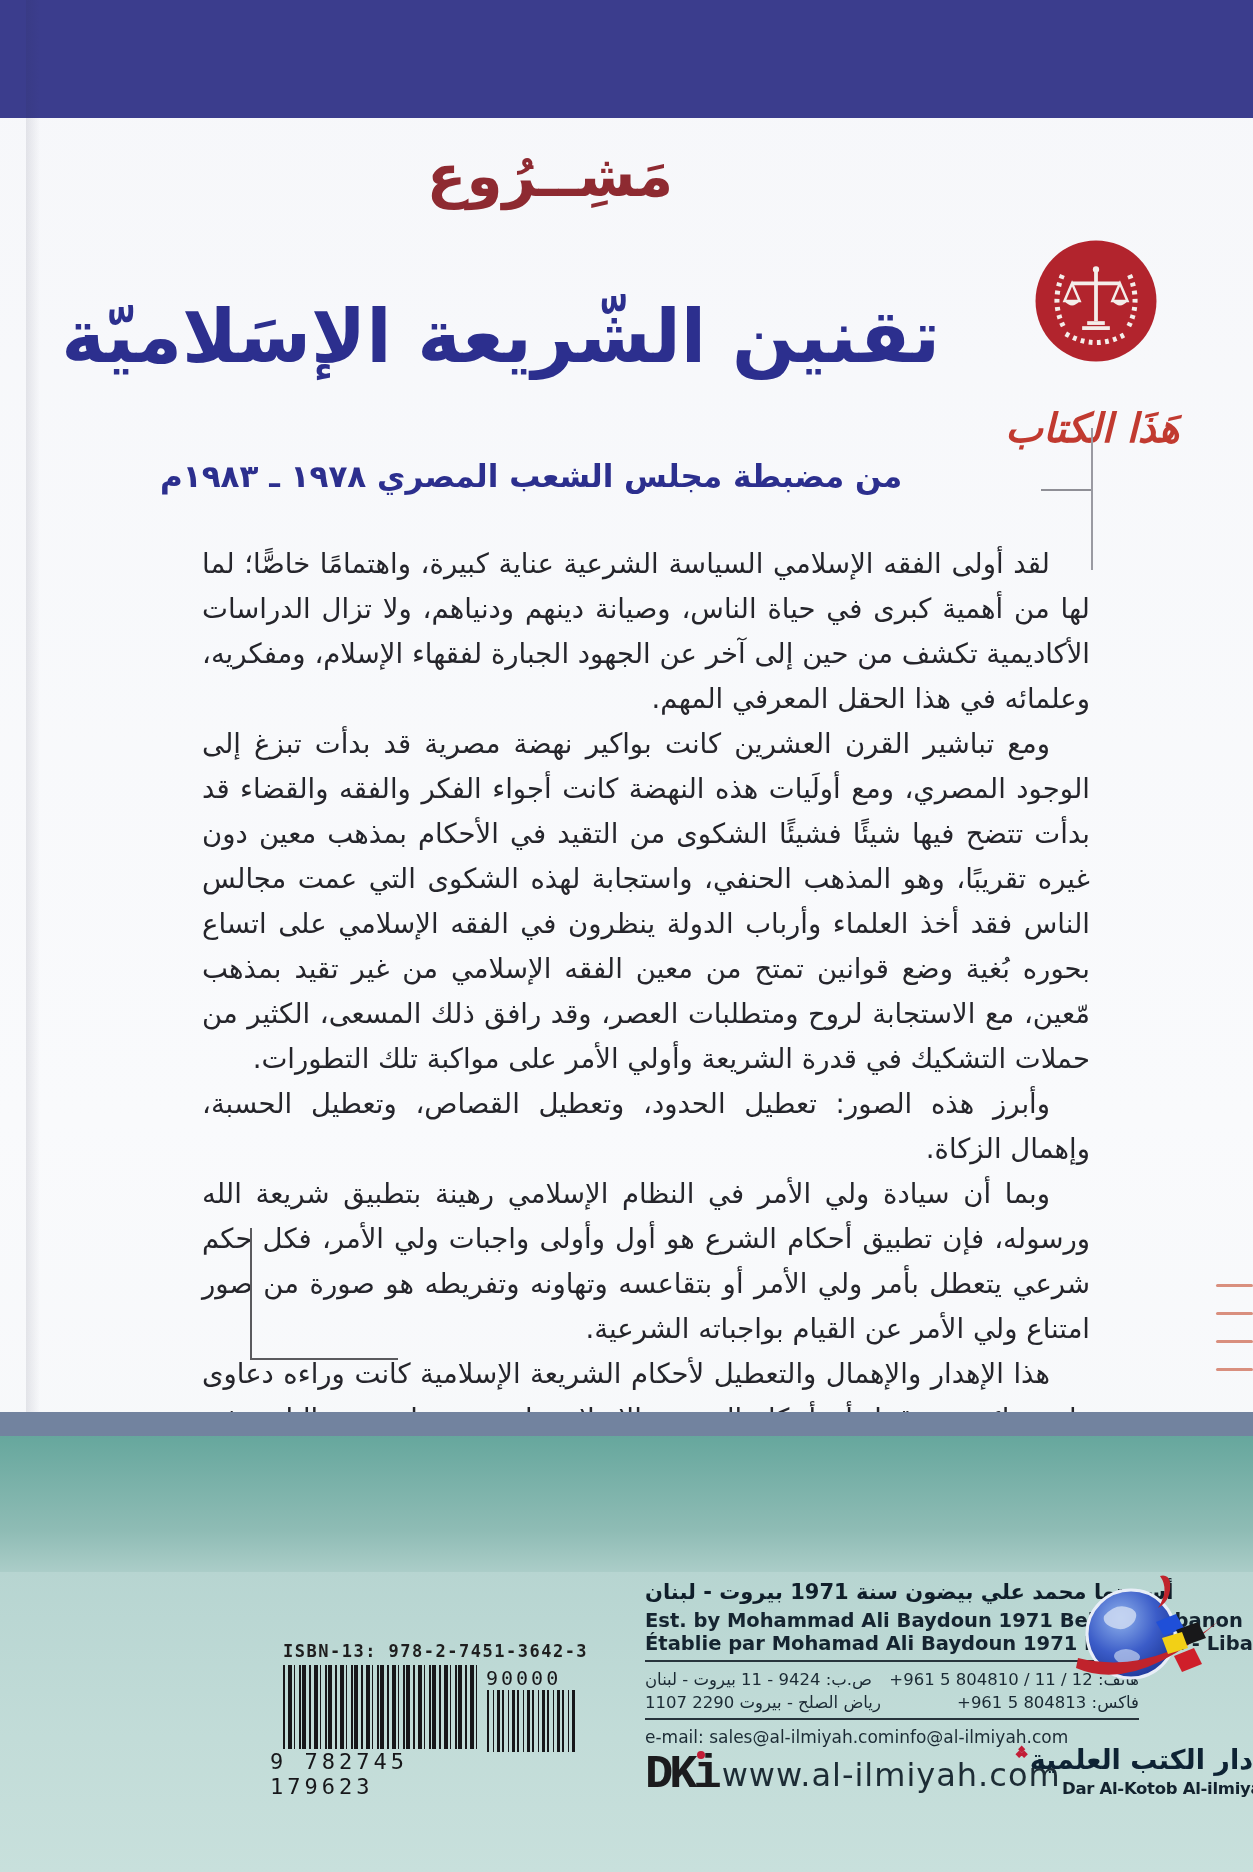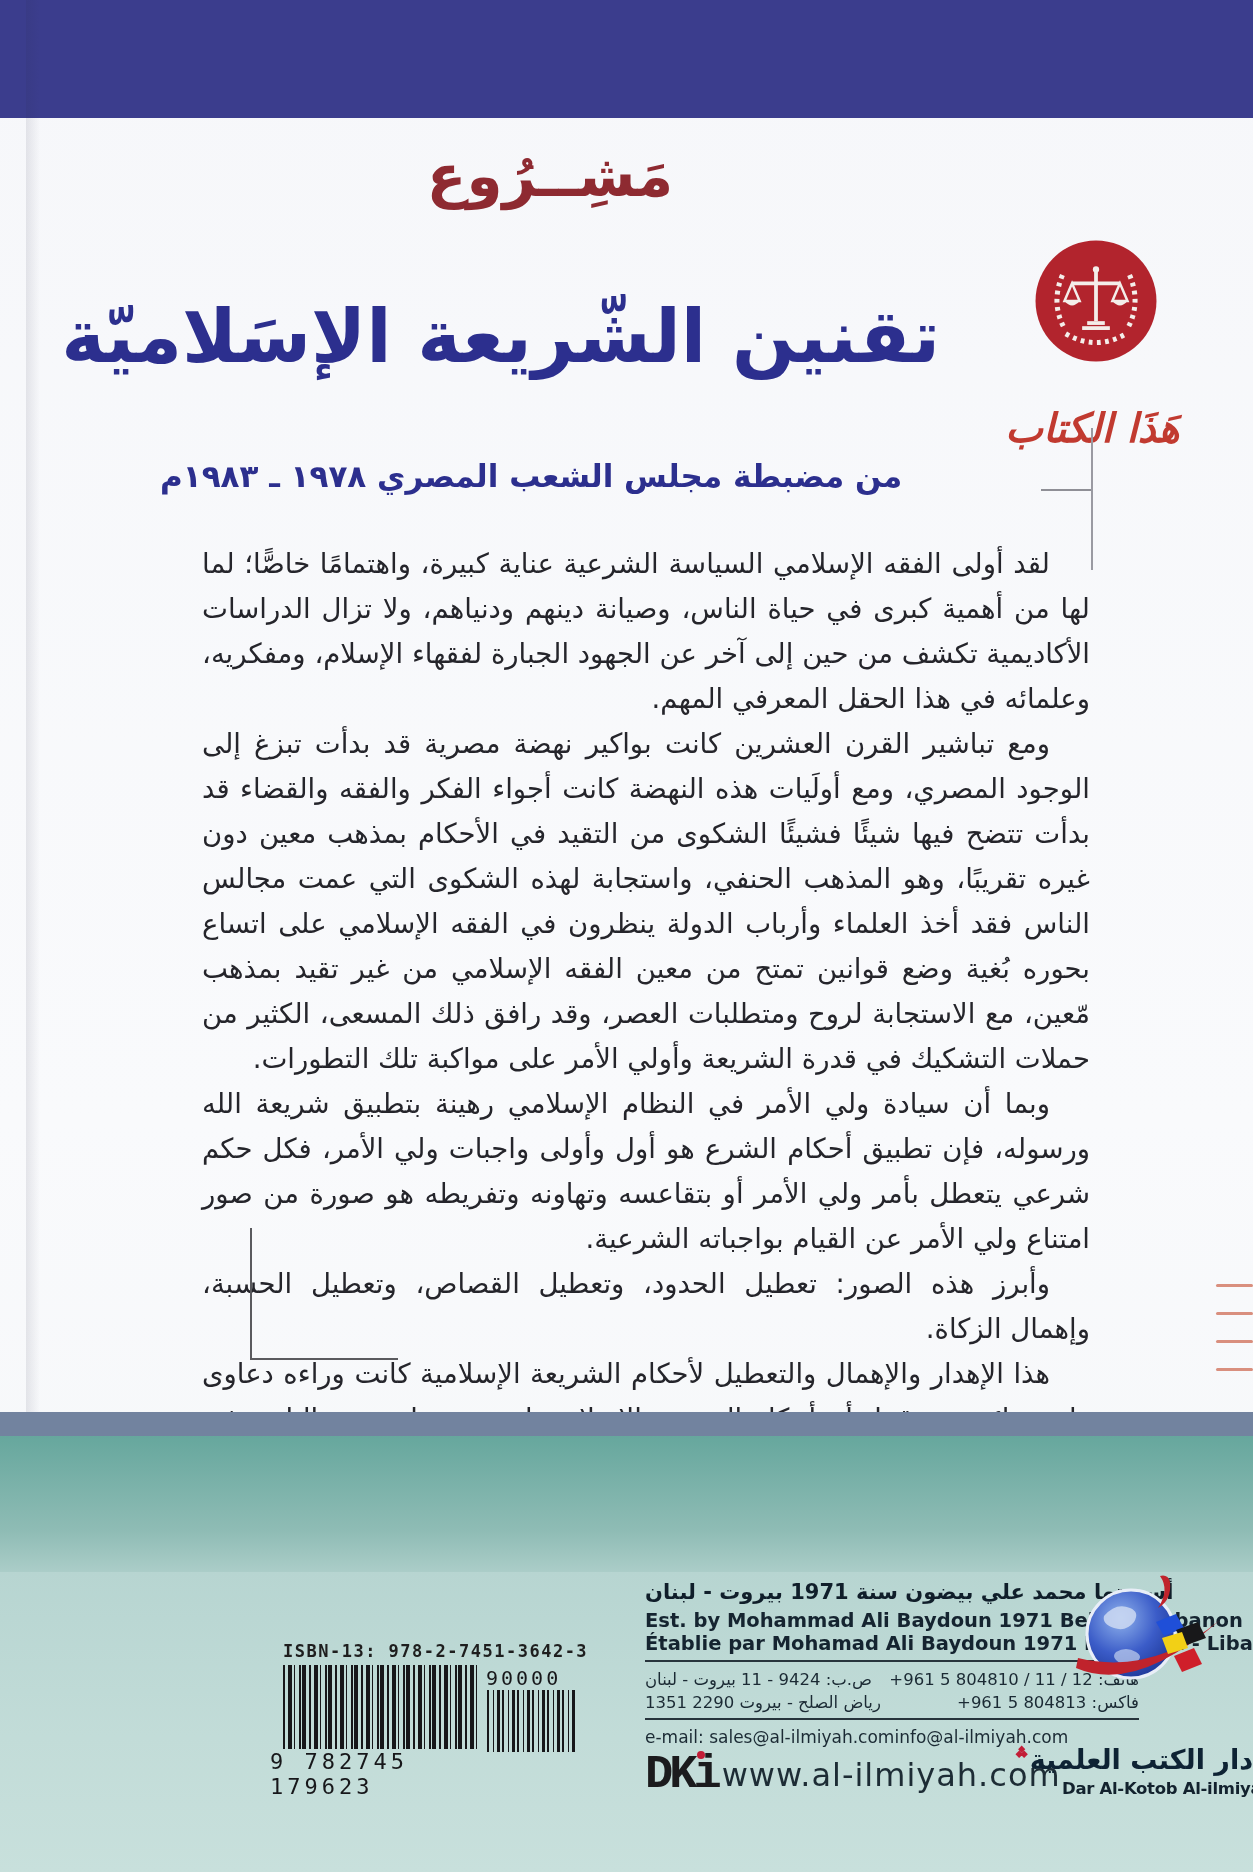--- a/index.html
+++ b/index.html
@@ -138,22 +138,22 @@
     <rect x="39" y="70" width="22" height="3" fill="#f4eeea"></rect>
   </svg>
 
   <div class="section-heading">هَذَا الكتاب</div>
   <div class="heading-dash"></div>
   <div class="margin-tick"></div>
 
   <div class="body-text">
       <p>لقد أولى الفقه الإسلامي السياسة الشرعية عناية كبيرة، واهتمامًا خاصًّا؛ لما لها من أهمية كبرى في حياة الناس، وصيانة دينهم ودنياهم، ولا تزال الدراسات الأكاديمية تكشف من حين إلى آخر عن الجهود الجبارة لفقهاء الإسلام، ومفكريه، وعلمائه في هذا الحقل المعرفي المهم.</p>
       <p>ومع تباشير القرن العشرين كانت بواكير نهضة مصرية قد بدأت تبزغ إلى الوجود المصري، ومع أولَيات هذه النهضة كانت أجواء الفكر والفقه والقضاء قد بدأت تتضح فيها شيئًا فشيئًا الشكوى من التقيد في الأحكام بمذهب معين دون غيره تقريبًا، وهو المذهب الحنفي، واستجابة لهذه الشكوى التي عمت مجالس الناس فقد أخذ العلماء وأرباب الدولة ينظرون في الفقه الإسلامي على اتساع بحوره بُغية وضع قوانين تمتح من معين الفقه الإسلامي من غير تقيد بمذهب مّعين، مع الاستجابة لروح ومتطلبات العصر، وقد رافق ذلك المسعى، الكثير من حملات التشكيك في قدرة الشريعة وأولي الأمر على مواكبة تلك التطورات.</p>
+      <p>وأبرز هذه الصور: تعطيل الحدود، وتعطيل القصاص، وتعطيل الحسبة، وإهمال الزكاة.</p>
       <p>وبما أن سيادة ولي الأمر في النظام الإسلامي رهينة بتطبيق شريعة الله ورسوله، فإن تطبيق أحكام الشرع هو أول وأولى واجبات ولي الأمر، فكل حكم شرعي يتعطل بأمر ولي الأمر أو بتقاعسه وتهاونه وتفريطه هو صورة من صور امتناع ولي الأمر عن القيام بواجباته الشرعية.</p>
-      <p>وأبرز هذه الصور: تعطيل الحدود، وتعطيل القصاص، وتعطيل الحسبة، وإهمال الزكاة.</p>
       <p>هذا الإهدار والإهمال والتعطيل لأحكام الشريعة الإسلامية كانت وراءه دعاوى واهية زائفة من قبيل أن أحكام الشريعة الإسلامية لم توجد على مدى التاريخ في صورة مبوبة.. وهي أكبر الحجج، وفي الوقت نفسه هي أضعف الحجج وأكثرها تهافتًا. وللرد عليها يأتي نشر هذا التقنين للرد على أولئك المبطلين وعلى دعاويهم.</p>
     </div>
 
   <div class="bracket-v"></div>
   <div class="bracket-h"></div>
 
   <div class="salmon-line" style="top:1284px"></div>
   <div class="salmon-line" style="top:1312px"></div>
   <div class="salmon-line" style="top:1340px"></div>
   <div class="salmon-line" style="top:1368px"></div>
@@ -171,21 +171,21 @@
   <div class="pub-block">
     <div class="founded-ar">أسستها محمد علي بيضون سنة 1971 بيروت - لبنان</div>
     <div class="founded-en">Est. by Mohammad Ali Baydoun 1971 Beirut - Lebanon</div>
     <div class="founded-fr">Établie par Mohamad Ali Baydoun 1971 Beyrouth - Liban</div>
     <div class="contact-rows">
       <div class="contact-row">
         <span class="cell-left">ص.ب: 9424 - 11 بيروت - لبنان</span>
         <span class="cell-right">هاتف: 12 / 11 / 804810 5 961+</span>
       </div>
       <div class="contact-row">
-        <span class="cell-left">رياض الصلح - بيروت 2290 1351</span>
+        <span class="cell-left">رياض الصلح - بيروت 2290 1107</span>
         <span class="cell-right">فاكس: 804813 5 961+</span>
       </div>
     </div>
     <div class="email-row">
       <span>e-mail: sales@al-ilmiyah.com</span>
       <span>info@al-ilmiyah.com</span>
     </div>
     <div class="dki-row">
       <span class="dki-logo"><span>DK</span><span class="dki-i">i</span></span>
       <span class="website">www.al-ilmiyah.com</span>

